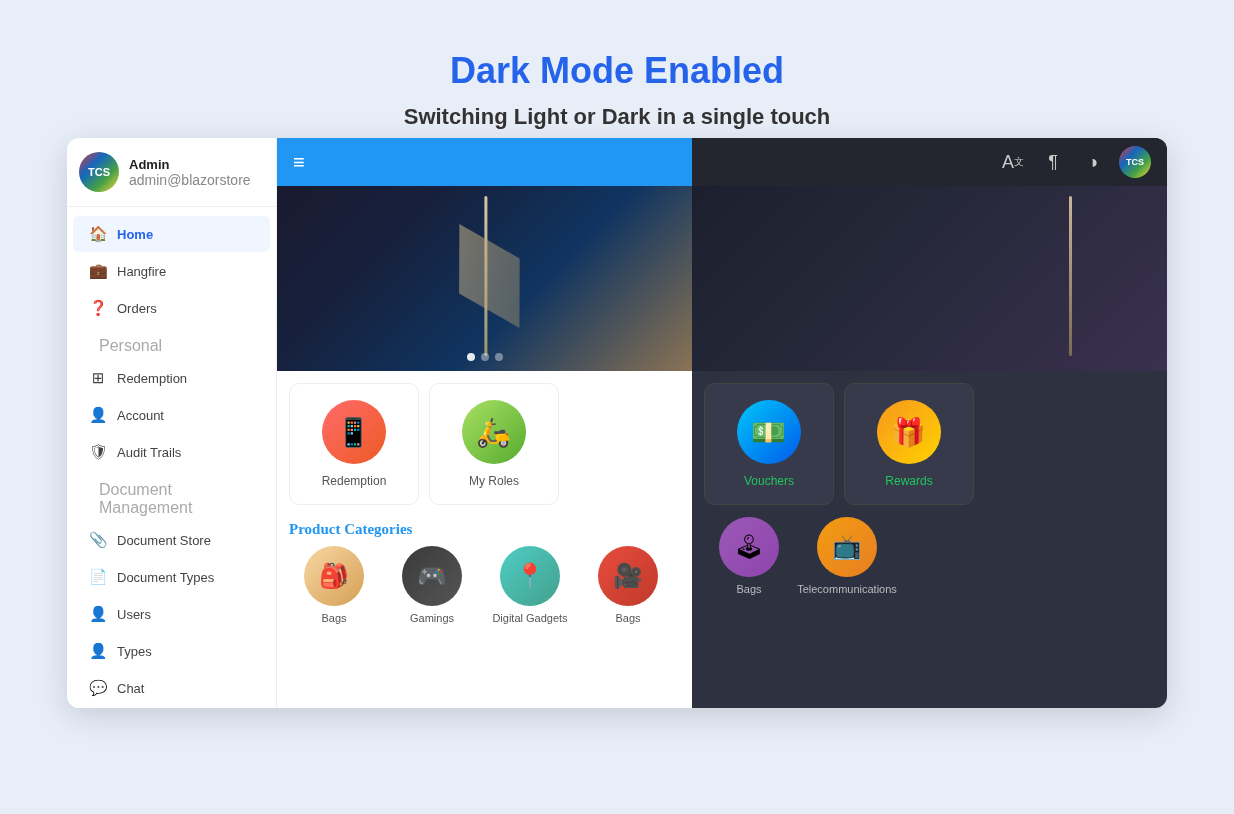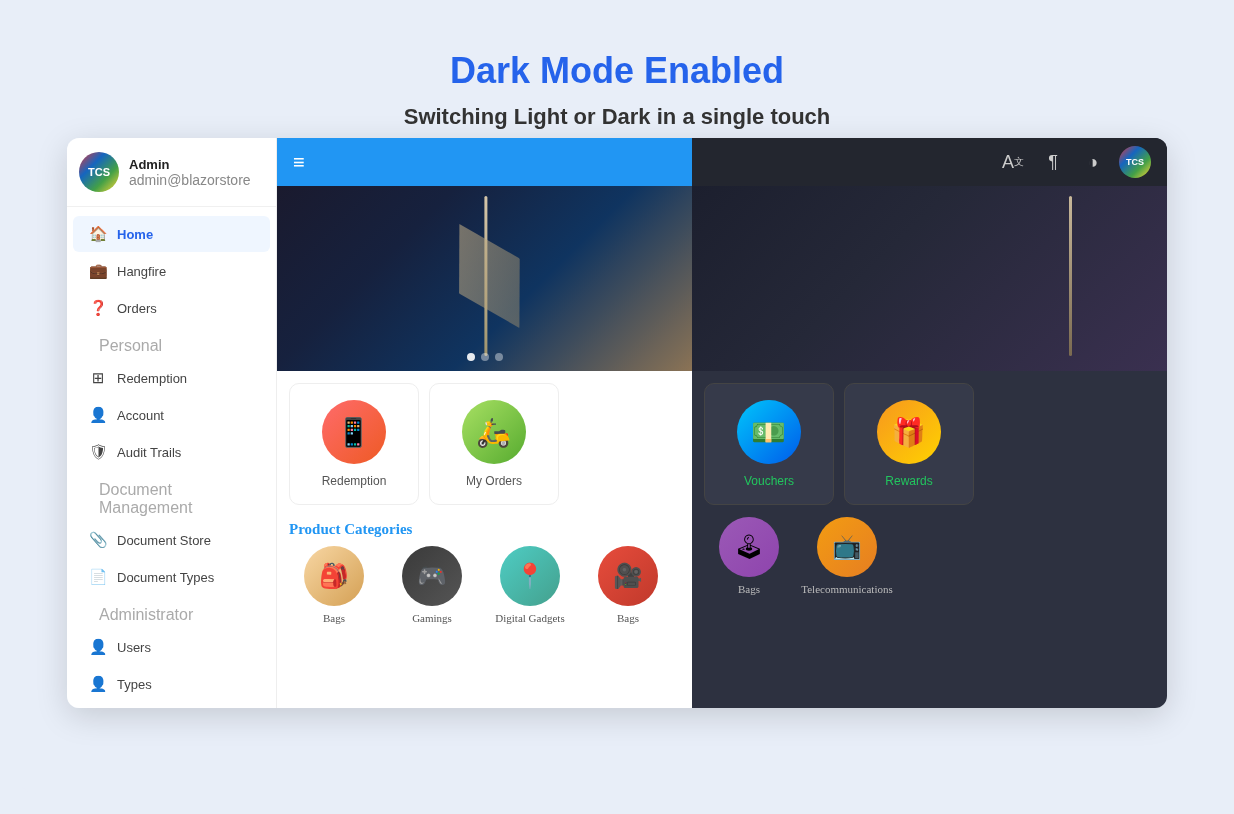--- a/index.html
+++ b/index.html
@@ -303,21 +303,20 @@
       align-items: center;
       justify-content: center;
       margin-bottom: 6px;
       font-size: 24px;
       overflow: hidden;
     }
     .cat-label {
       font-size: 11px;
       color: #555;
       text-align: center;
-      font-family: Liberation Serif, serif;
     }
     .cat-label-dark { color: #bbb; }
     .right-cat-grid {
       padding: 0 12px 12px;
       display: flex;
       gap: 8px;
       flex-wrap: wrap;
     }
     
     .icon-redemption { background: linear-gradient(135deg, #ff6b6b, #ee5a24); }
@@ -382,21 +381,20 @@
         <div class="nav-section-label">Document Management</div>
         <div class="nav-item">
           <span class="nav-icon">📎</span>
           <span>Document Store</span>
         </div>
         <div class="nav-item">
           <span class="nav-icon">📄</span>
           <span>Document Types</span>
         </div>
 
-        <div class="nav-section-label">Administrator</div>
         <div class="nav-item">
           <span class="nav-icon">👤</span>
           <span>Users</span>
         </div>
         <div class="nav-item">
           <span class="nav-icon">👤</span>
           <span>Types</span>
         </div>
 
         <div class="nav-item">
@@ -420,21 +418,21 @@
             <div class="dot"></div>
           </div>
         </div>
         <div class="cards-section">
           <div class="card">
             <div class="card-icon icon-redemption">📱</div>
             <span class="card-label">Redemption</span>
           </div>
           <div class="card">
             <div class="card-icon icon-myorders">🛵</div>
-            <span class="card-label">My Orders</span>
+            <span class="card-label">My Roles</span>
           </div>
         </div>
         <div class="section-title">Product Categories</div>
         <div class="categories-grid">
           <div class="cat-item">
             <div class="cat-circle bg-bags">🎒</div>
             <span class="cat-label">Bags</span>
           </div>
           <div class="cat-item">
             <div class="cat-circle bg-gamings">🎮</div>

